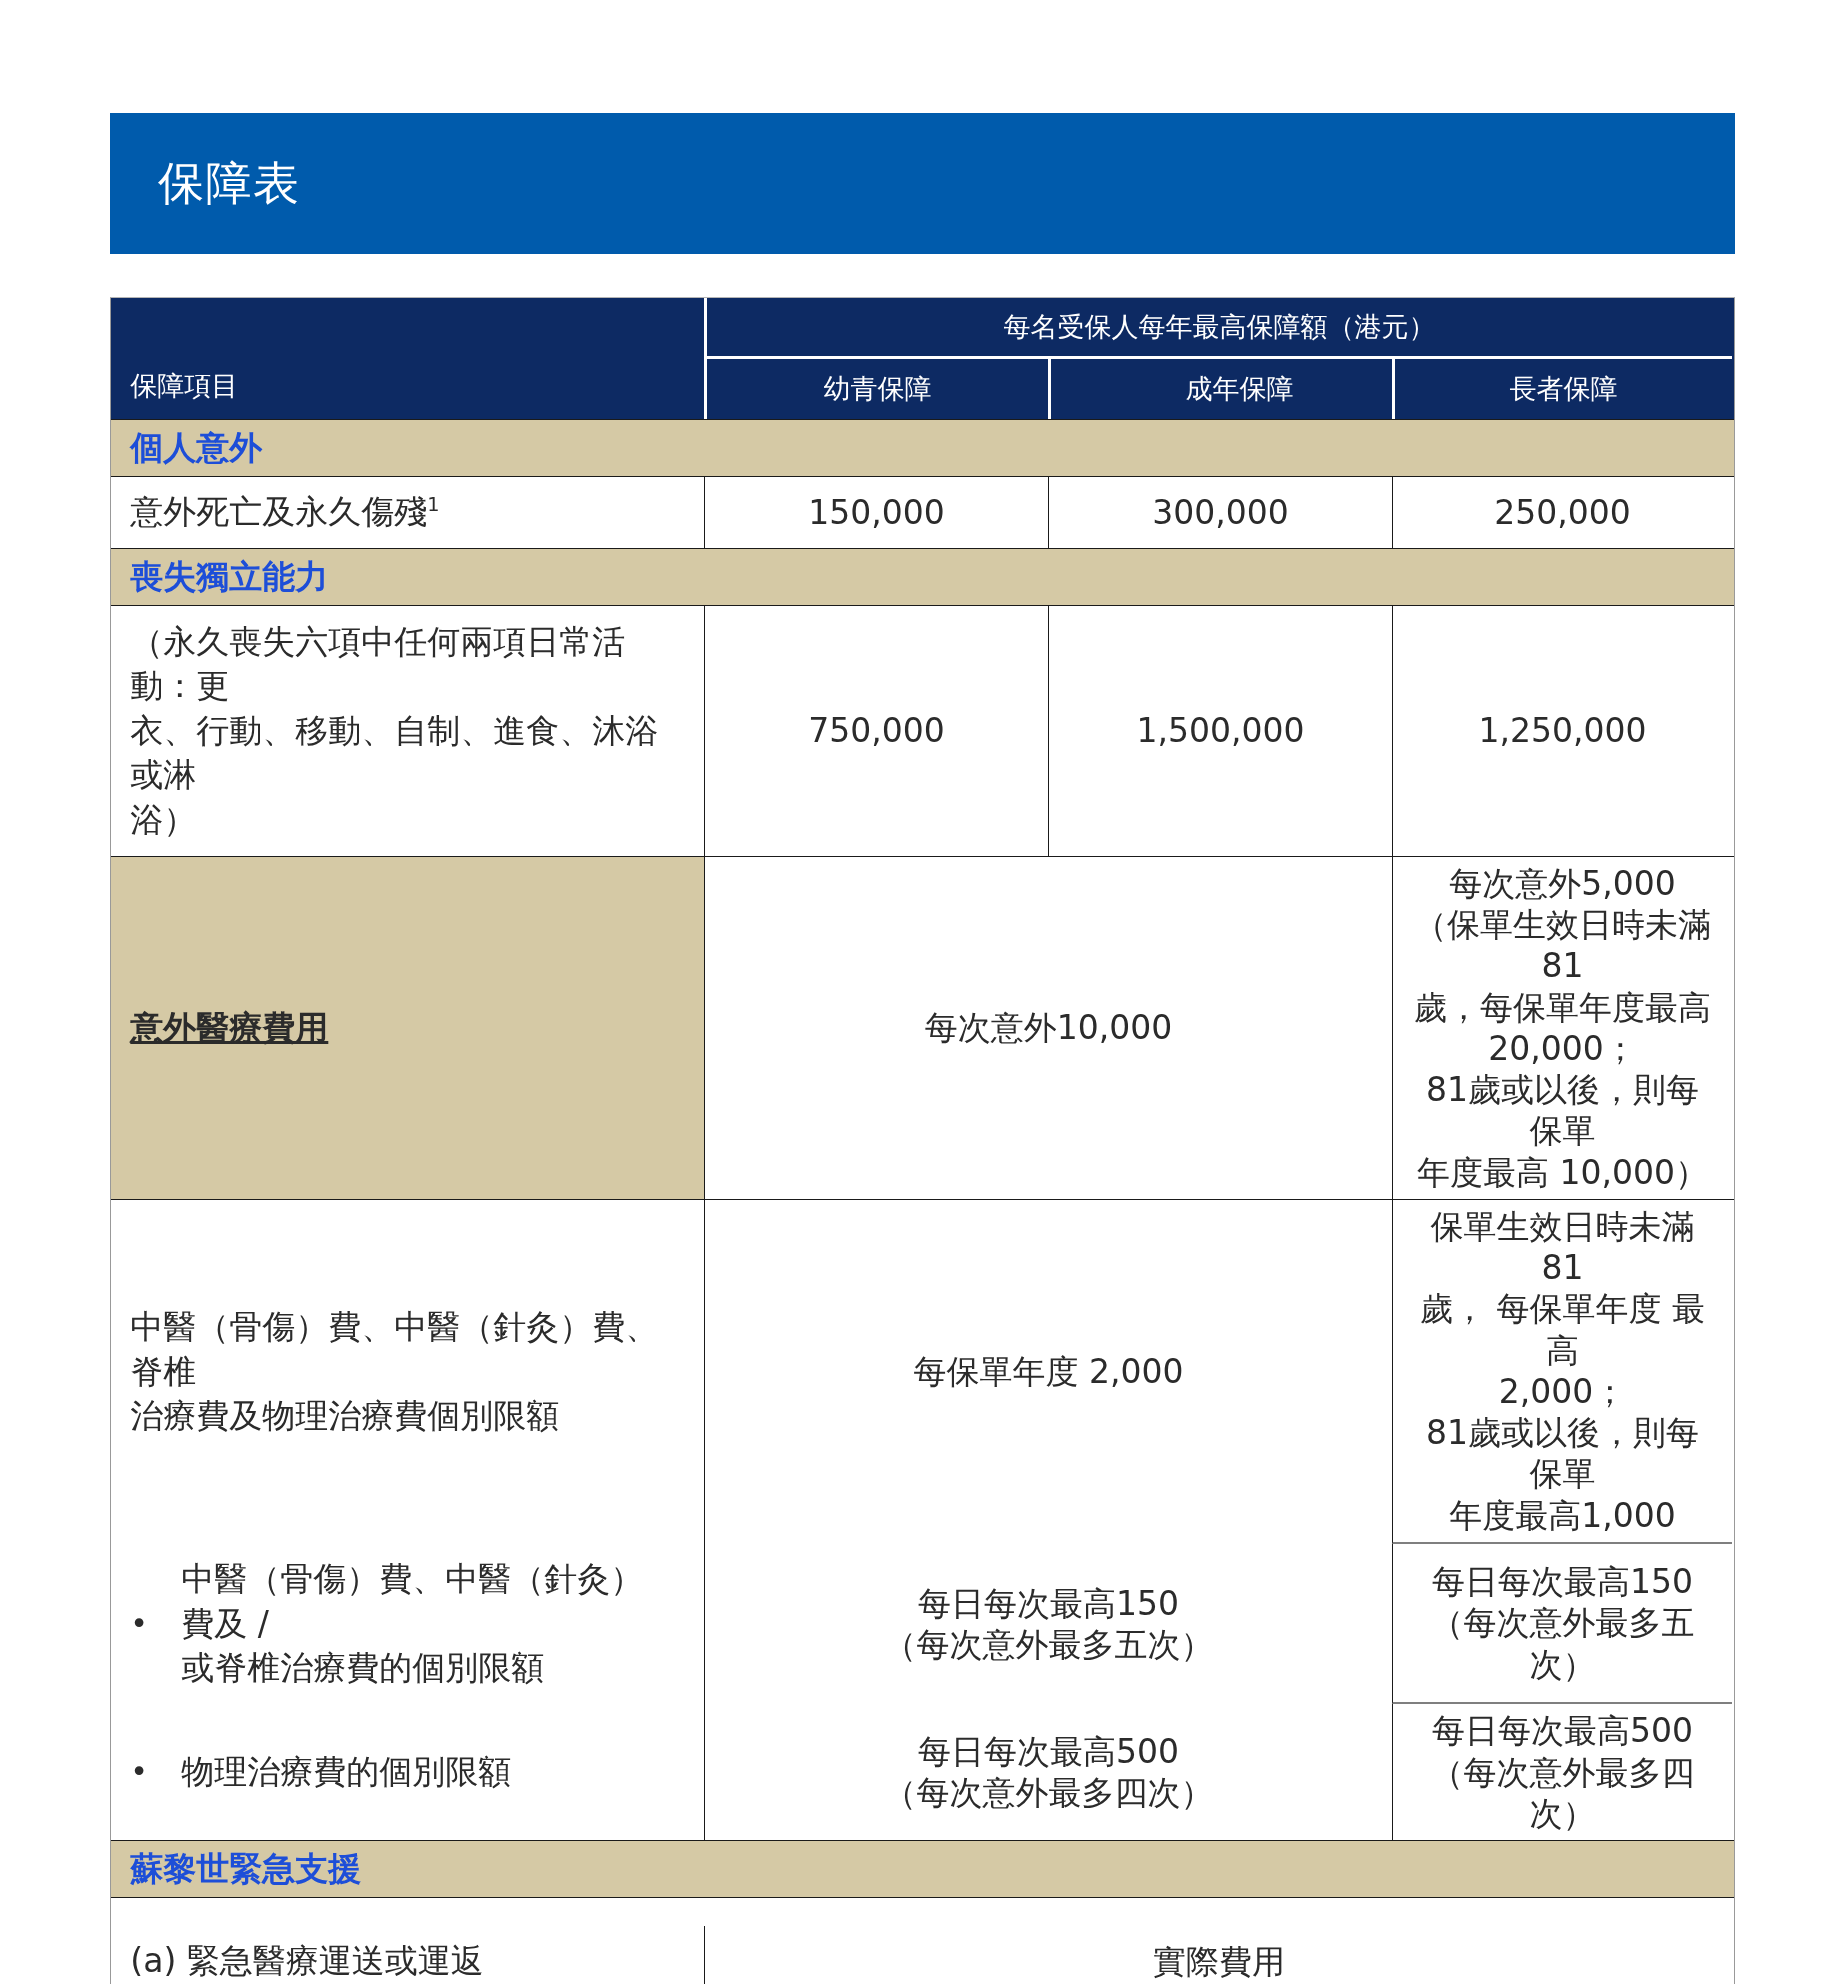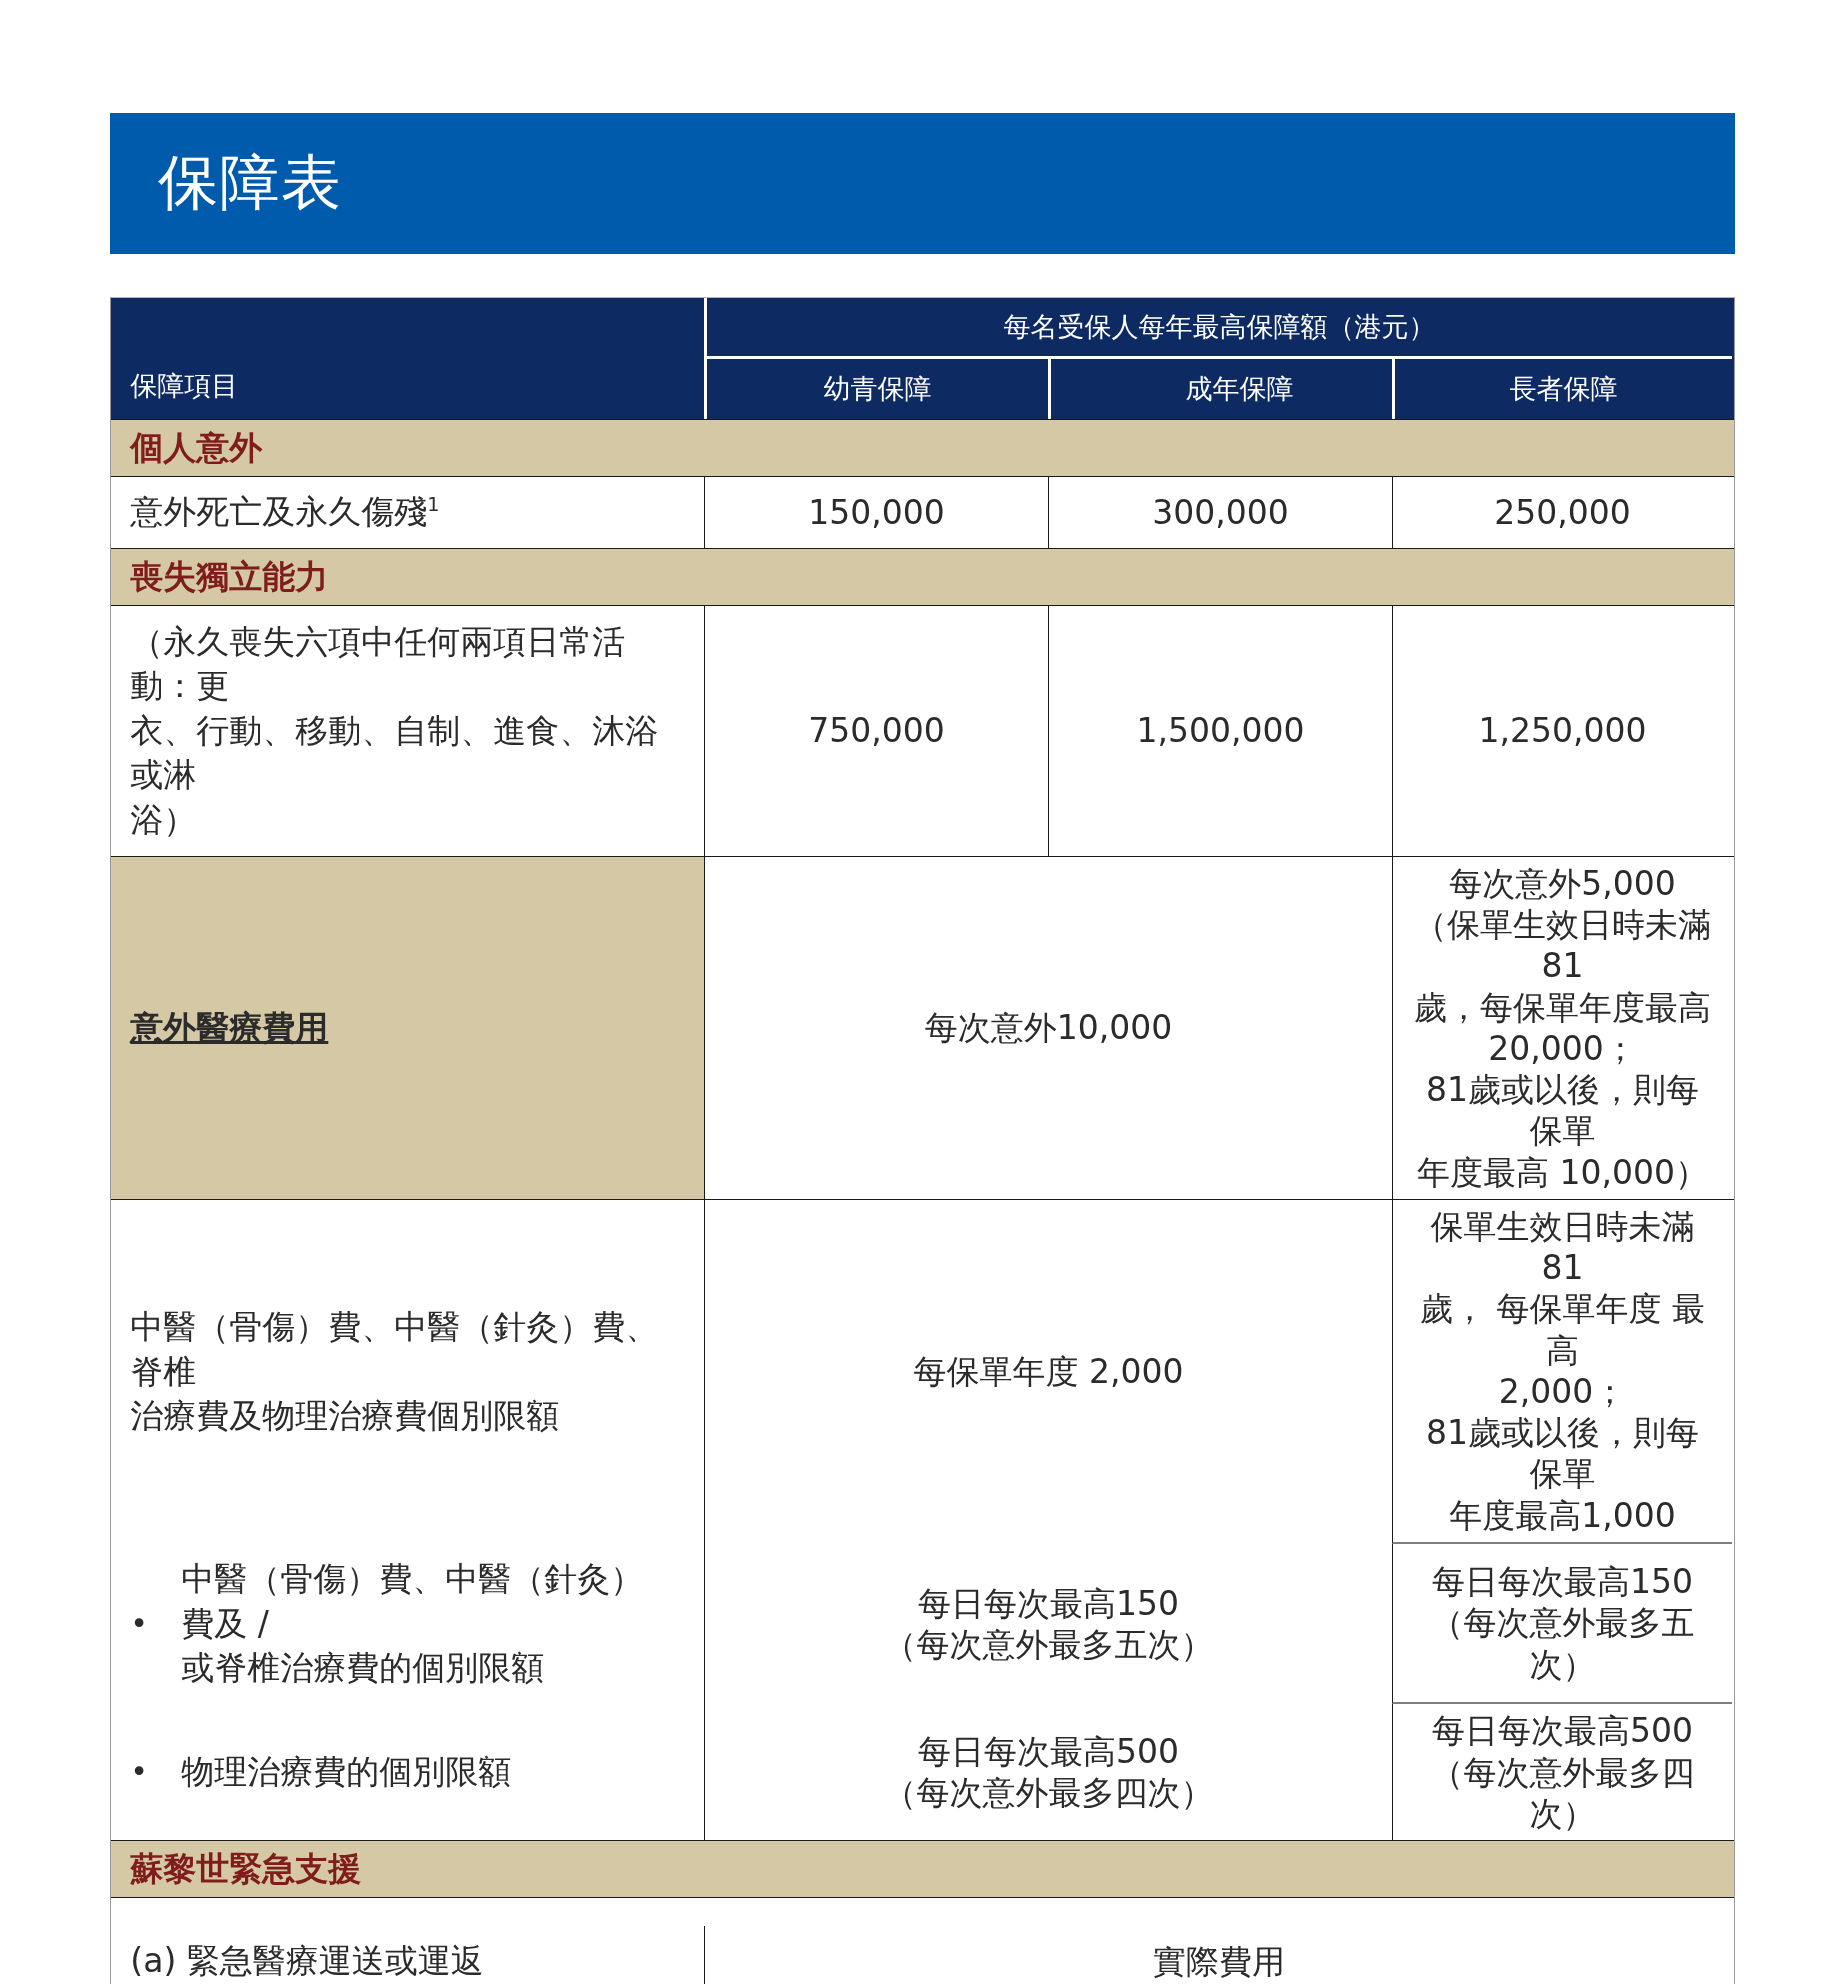--- a/index.html
+++ b/index.html
@@ -21,21 +21,21 @@
     position:relative;
   }
   .page{position:absolute;top:0;left:0;width:1845px;height:1985px;padding:113px 110px 0 110px;}
 
   
   .title-bar{
     width:1625px;height:141px;background:var(--blue);
     display:flex;align-items:center;padding-left:48px;
     margin-bottom:43px;
   }
-  .title-text{color:#ffffff;font-size:60px;font-weight:400;letter-spacing:1.5px;}
+  .title-text{color:#ffffff;font-size:46px;font-weight:400;letter-spacing:1.5px;}
 
   
   .benefits-table{
     width:1625px;
     border:1.5px solid var(--outer);
     border-top:1.5px solid #B5B5B5;
     border-bottom:3.7px solid #8A8A8A;
     background:#ffffff;
   }
   .row{border-bottom:1.5px solid var(--line);}
@@ -58,21 +58,21 @@
   }
   .hc{display:flex;align-items:center;font-size:27px;font-weight:normal;}
   .c-item{grid-column:1;grid-row:1/3;align-items:flex-end;padding:0 0 15px 19.3px;margin-top:19px;}
   .c-amt{grid-column:2/5;grid-row:1;justify-content:center;border-left:3px solid #fff;border-bottom:3px solid #fff;}
   .c-p1{grid-column:2;grid-row:2;justify-content:center;border-left:3px solid #fff;}
   .c-p2{grid-column:3;grid-row:2;justify-content:center;border-left:3px solid #fff;padding-left:36px;}
   .c-p3{grid-column:4;grid-row:2;justify-content:center;border-left:3px solid #fff;}
 
   
   .band{background:var(--tan);min-height:57px;display:flex;align-items:center;padding-left:19.3px;}
-  .band-label{font-size:33px;font-weight:bold;color:#7f1d1d;}
+  .band-label{font-size:33px;font-weight:bold;color:#1d4ed8;}
 
   
   .r-death .cell{min-height:61px;}
   .r-loss .lbl{min-height:138px;white-space:pre-line;}
   sup{font-size:19.3px;line-height:0;}
 
   
   .r-med .lbl{background:var(--tan);font-weight:bold;text-decoration:underline;}
   .r-med .sen{min-height:253px;}
   .m23{grid-column:2/4;}

